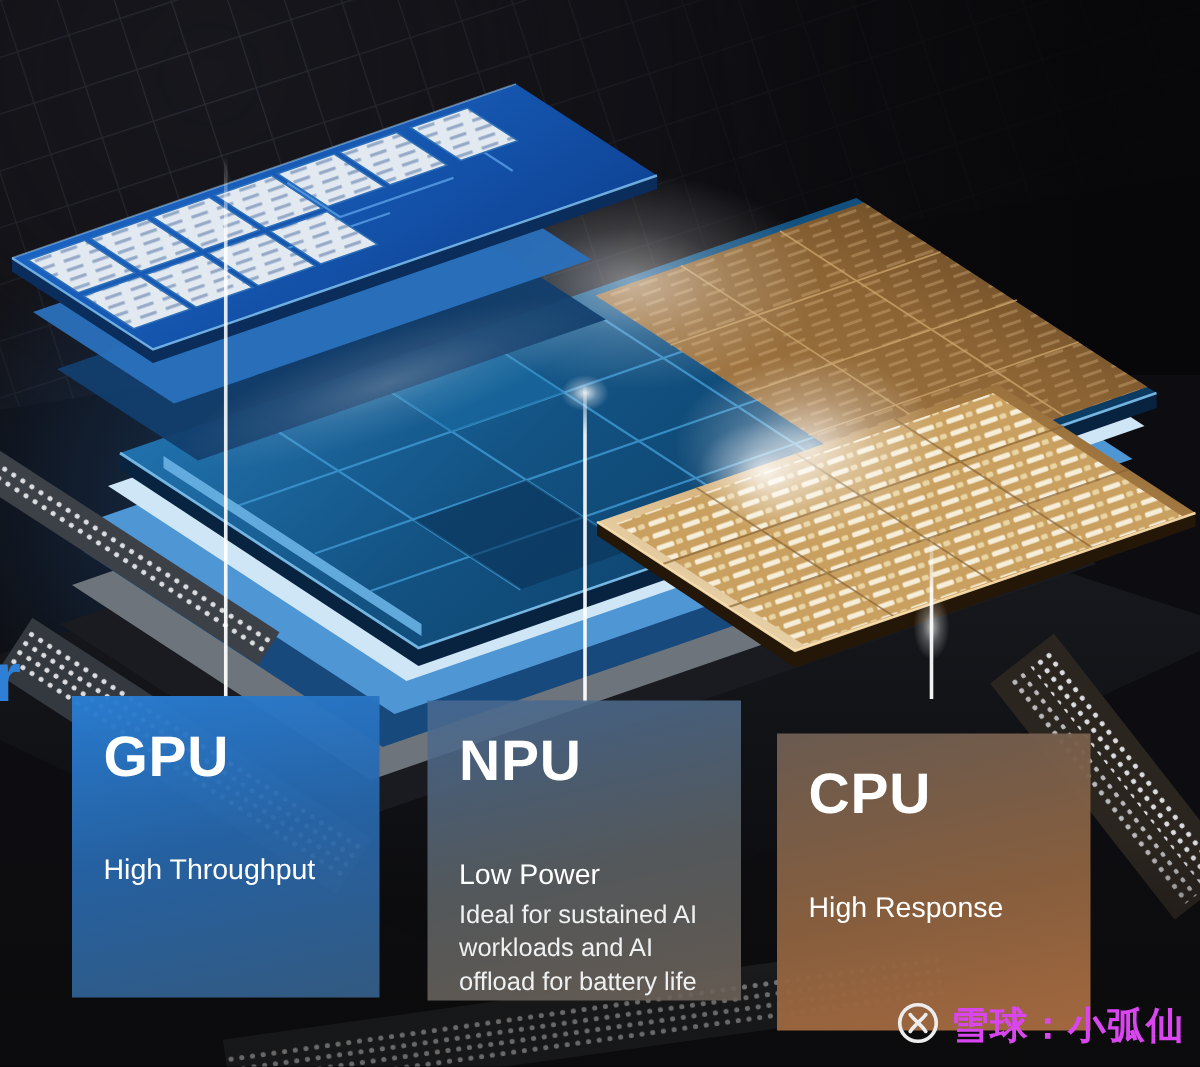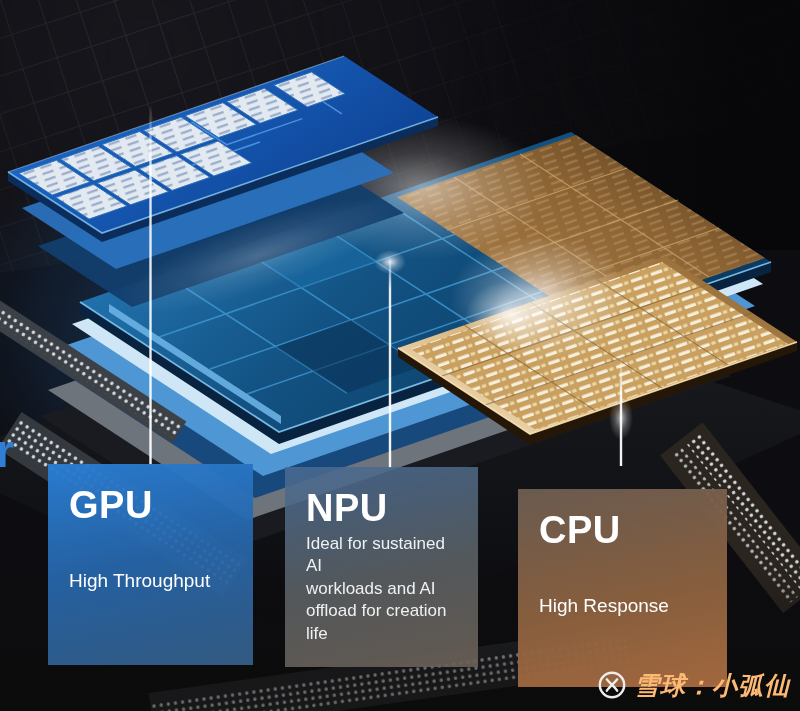--- a/index.html
+++ b/index.html
@@ -6,28 +6,28 @@
   #stage{position:relative;width:800px;height:711px;overflow:hidden;background:#0d0d11;
          font-family:"Liberation Sans",sans-serif;}
   #chip-svg{position:absolute;left:0;top:0;z-index:1;}
   .card{position:absolute;z-index:3;box-sizing:border-box;padding:22px 14px 0 21px;color:#fff;}
   .card-label{font-size:38px;font-weight:bold;line-height:1.05;letter-spacing:.5px;}
   .card-heading{font-size:19px;font-weight:normal;margin-top:44px;}
   .card-body{font-size:17px;line-height:1.32;margin-top:4px;white-space:pre-line;}
   #card-gpu{left:48px;top:464px;width:205px;height:201px;
     background:linear-gradient(168deg,rgba(41,125,211,.97) 0%,rgba(38,101,169,.95) 48%,rgba(53,95,137,.93) 100%);}
   #card-gpu .card-body{color:#e6f0fa;}
-  #card-npu{left:285px;top:467px;width:193px;height:200px;
+  #card-npu{left:285px;top:467px;width:209px;height:200px;
     background:linear-gradient(168deg,rgba(71,106,148,.88) 0%,rgba(93,98,101,.88) 55%,rgba(108,97,87,.9) 100%);}
   #card-npu .card-body{color:#eef0f1;}
   #card-cpu{left:518px;top:489px;width:209px;height:198px;
     background:linear-gradient(168deg,rgba(109,93,82,.96) 0%,rgba(139,97,63,.96) 55%,rgba(165,105,63,.98) 100%);}
   #card-cpu .card-body{color:#f7e9da;}
   #watermark{position:absolute;z-index:4;left:597px;top:667px;height:36px;display:flex;
-    align-items:center;gap:7px;color:#fdba74;font-size:25px;font-weight:bold;letter-spacing:1px;font-style:italic;}
+    align-items:flex-start;gap:7px;color:#d946ef;font-size:25px;font-weight:bold;letter-spacing:1px;}
 </style>
 </head>
 <body>
 
 <div id="stage">
 
 <svg id="chip-svg" width="800" height="711" viewBox="0 0 800 711">
   <defs>
     <pattern id="grid" width="36" height="36" patternUnits="userSpaceOnUse" patternTransform="rotate(-9)">
       <rect width="36" height="36" fill="#17171d"></rect>
@@ -250,23 +250,24 @@
 
   <text x="-4" y="467" font-family="Liberation Sans, sans-serif" font-size="46" font-weight="bold" fill="#2f7fd6">r</text>
 </svg>
 
   <div class="card" id="card-gpu">
     <div class="card-label">GPU</div>
     <div class="card-heading">High Throughput</div>
   </div>
   <div class="card" id="card-npu">
     <div class="card-label">NPU</div>
+    <div class="card-heading">Low Power</div>
     <div class="card-body">Ideal for sustained AI
 workloads and AI
-offload for creation life</div>
+offload for battery life</div>
   </div>
   <div class="card" id="card-cpu">
     <div class="card-label">CPU</div>
     <div class="card-heading">High Response</div>
   </div>
 
   <div id="watermark">
     <svg width="30" height="30" viewBox="0 0 32 32">
       <circle cx="16" cy="16" r="13" fill="none" stroke="#ededee" stroke-width="2.6"></circle>
       <path d="M10.5 10 C 13 13.5, 18.5 17.5, 21.5 22" fill="none" stroke="#ededee" stroke-width="2.6" stroke-linecap="round"></path>

